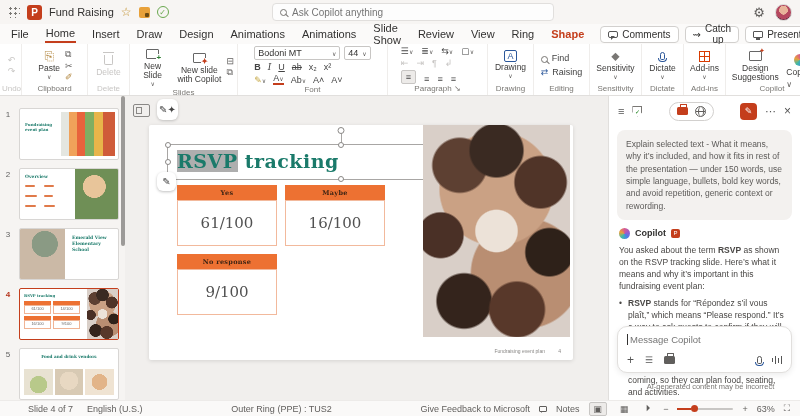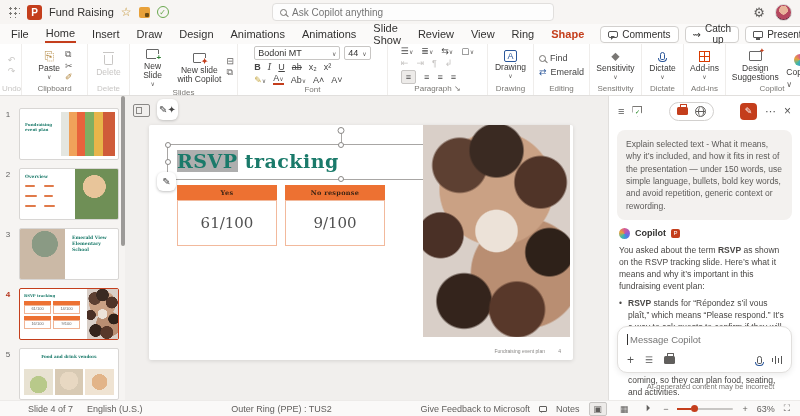--- a/index.html
+++ b/index.html
@@ -37,21 +37,21 @@
   
   .ribbon { height:52px; background:#fff; border-bottom:1px solid #e1dfdd; display:flex; padding:0 2px; position:relative; }
   .rgroup { display:flex; flex-direction:column; align-items:center; border-right:1px solid #efedeb; padding:2px 3px 0; flex:0 0 auto; position:relative; }
   .rgc { flex:1; display:flex; align-items:center; gap:3px; }
   .glabel { font-size:8px; color:#7a7874; padding:0 0 2px; white-space:nowrap; }
   .bigbtn { display:flex; flex-direction:column; align-items:center; justify-content:center; gap:1px; font-size:8.5px; color:#3b3a39; text-align:center; line-height:1.05; padding:1px 2px; border-radius:2px; }
   .bigbtn .ic { font-size:12px; height:14px; display:flex; align-items:center; }
   .chevs { font-size:6px; color:#605e5c; }
   .disabled { color:#c8c6c4 !important; }
   .smallcol { display:flex; flex-direction:column; gap:1px; font-size:9px; color:#605e5c; }
-  .smallrow { display:flex; gap:4px; align-items:center; font-size:9px; color:#444; }
+  .smallrow { display:flex; gap:4px; align-items:flex-end; font-size:9px; color:#444; }
   .combo { border:1px solid #c8c6c4; border-radius:2px; font-size:9px; color:#323130; padding:1px 3px; display:flex; gap:4px; align-items:center; background:#fff; }
   .fontcol { display:flex; flex-direction:column; gap:2px; }
   .trash { position:relative; width:9px; height:10px; border:1px solid #c8c6c4; border-top:none; border-radius:0 0 2px 2px; }
   .trash::before { content:""; position:absolute; top:-3px; left:-2px; right:-2px; border-top:1px solid #c8c6c4; }
   .slide-ic { width:13px; height:10px; border:1px solid #666; border-radius:1px; position:relative; }
   .slide-ic::after { content:"+"; position:absolute; right:-3px; bottom:-4px; color:#2e7d32; font-size:8px; font-weight:bold; background:#fff; line-height:1; }
   .slide-ic.cop::after { content:"✦"; color:#c43e1c; }
   .addins-ic { width:11px; height:11px; border:1px solid #d83b01; background:
       linear-gradient(#d83b01 0 0) center/1px 100% no-repeat,
       linear-gradient(#d83b01 0 0) center/100% 1px no-repeat; }
@@ -345,21 +345,21 @@
   </div>
   <div class="rgroup" style="width:56px">
     <div class="rgc">
       <div class="fontcol" style="gap:4px">
         <div class="smallrow">
             <span class="mag"></span>
             <span>Find</span>
           </div>
         <div class="smallrow">
             <span style="color:#2b579a">⇄</span>
-            <span>Emerald</span>
+            <span>Raising</span>
           </div>
       </div>
     </div>
     <div class="glabel">Editing</div>
   </div>
   <div class="rgroup" style="width:52px">
     <div class="rgc">
         <div class="bigbtn">
           <span class="ic" style="color:#797774">⬥</span>
           <span>Sensitivity</span>
@@ -498,20 +498,24 @@
         <span class="hdl" style="right:-3px;bottom:-3px"></span>
         <span class="quickpen">✎</span>
       </div>
       <div class="slide-title serif"><span class="hl">RSVP</span><span> tracking</span></div>
       <div class="tbl serif">
         <div class="cell">
             <div class="th">Yes</div>
             <div class="td">61/100</div>
           </div>
         <div class="cell">
+            <div class="th">Maybe</div>
+            <div class="td">16/100</div>
+          </div>
+        <div class="cell">
             <div class="th">No response</div>
             <div class="td">9/100</div>
           </div>
       </div>
       <div class="slide-photo huddle"></div>
       <span class="slide-footer">Fundraising event plan</span>
       <span class="slide-page">4</span>
     </div>
   </div>
 

